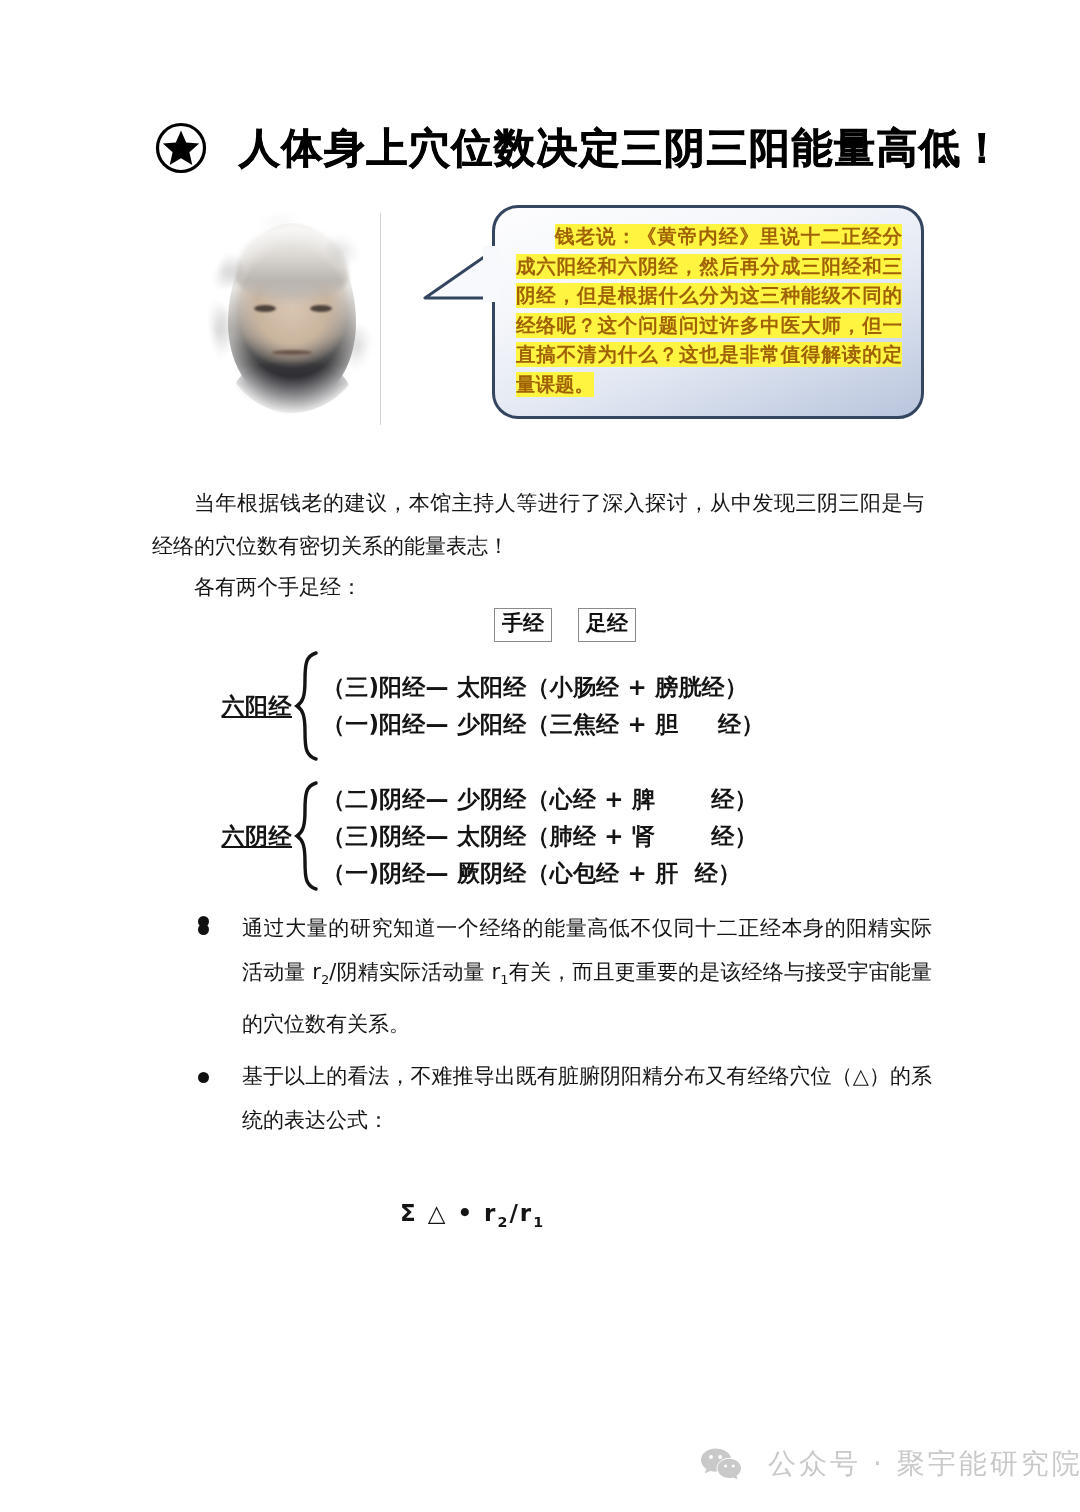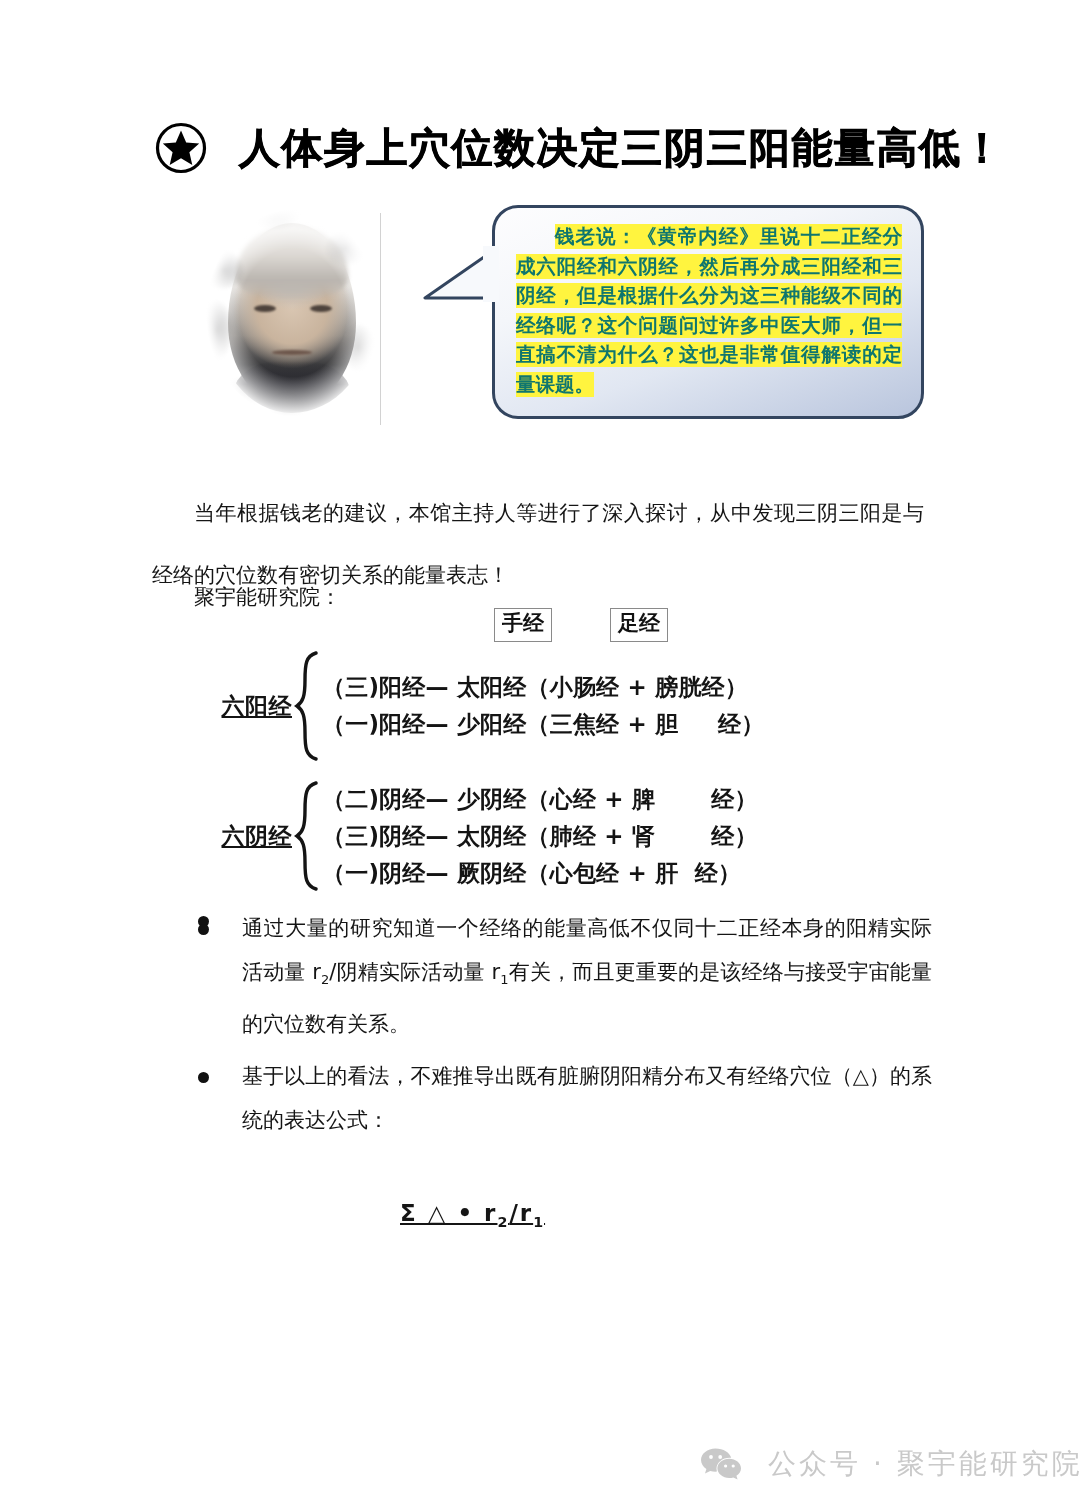--- a/index.html
+++ b/index.html
@@ -175,38 +175,38 @@
   }
   .bubble-text {
     position: absolute;
     left: 21px;
     top: 14px;
     right: 19px;
     font-family: "DejaVu Sans", "Liberation Sans", sans-serif;
     font-size: 19.5px;
     font-weight: 700;
     line-height: 29.5px;
-    color: #0f766e;
+    color: #a16207;
     text-indent: 2em;
     text-align: justify;
     word-break: break-all;
   }
   .bubble-text .hl {
     background: #fff43f;
     box-decoration-break: clone;
     -webkit-box-decoration-break: clone;
     padding: 1px 0;
   }
 
   
   .body-para {
     position: absolute;
     font-family: "DejaVu Sans", "Liberation Sans", sans-serif;
     font-size: 21px;
-    line-height: 62px;
+    line-height: 43px;
     color: #151515;
     font-weight: 500;
   }
   #para-1 {
     left: 152px;
     top: 482px;
     width: 772px;
     text-indent: 2em;
     text-align: justify;
     word-break: break-all;
@@ -223,21 +223,21 @@
     position: absolute;
     left: 190px;
     top: 608px;
     width: 740px;
   }
   .col-headers {
     position: relative;
     height: 34px;
     margin-left: 304px;
     display: flex;
-    gap: 58px;
+    gap: 26px;
   }
   .col-header {
     border: 1.5px solid #8a8a8a;
     padding: 1px 7px 3px 7px;
     font-family: "DejaVu Sans", "Liberation Sans", sans-serif;
     font-size: 21px;
     font-weight: 600;
     color: #111;
     line-height: 27px;
     background: #fff;
@@ -315,21 +315,20 @@
   }
   .formula {
     position: absolute;
     left: 400px;
     top: 1200px;
     font-family: "DejaVu Sans", "Liberation Sans", sans-serif;
     font-size: 23px;
     font-weight: 600;
     color: #151515;
     letter-spacing: 2px;
-    text-decoration: underline;
   }
   .formula sub { font-size: 0.62em; vertical-align: sub; }
 
   
   .footer {
     position: absolute;
     left: 700px;
     top: 1445px;
     display: flex;
     align-items: center;
@@ -377,21 +376,21 @@
     <span class="bubble-tail">
       <svg viewBox="0 0 78 66" width="78" height="66" aria-hidden="true">
         <polygon points="76,2 4,52 76,52" fill="#f7f9fc" stroke="#33455f" stroke-width="3" stroke-linejoin="round"></polygon>
         <rect x="62" y="0" width="16" height="56" fill="#f7f9fc"></rect>
       </svg>
     </span>
     <div class="bubble-text"><span class="hl">钱老说：《黄帝内经》里说十二正经分成六阳经和六阴经，然后再分成三阳经和三阴经，但是根据什么分为这三种能级不同的经络呢？这个问题问过许多中医大师，但一直搞不清为什么？这也是非常值得解读的定量课题。</span></div>
   </div>
 
   <div class="body-para" id="para-1">当年根据钱老的建议，本馆主持人等进行了深入探讨，从中发现三阴三阳是与经络的穴位数有密切关系的能量表志！</div>
-  <div class="body-para" id="para-2">聚宇能研究院：</div>
+  <div class="body-para" id="para-2">各有两个手足经：</div>
 
   <div class="meridian-block">
     <div class="col-headers">
       <span class="col-header">手经</span>
       <span class="col-header">足经</span>
     </div>
 
     <div class="group" id="group-yang">
       <span class="group-label">六阳经</span>
       <span class="brace">

